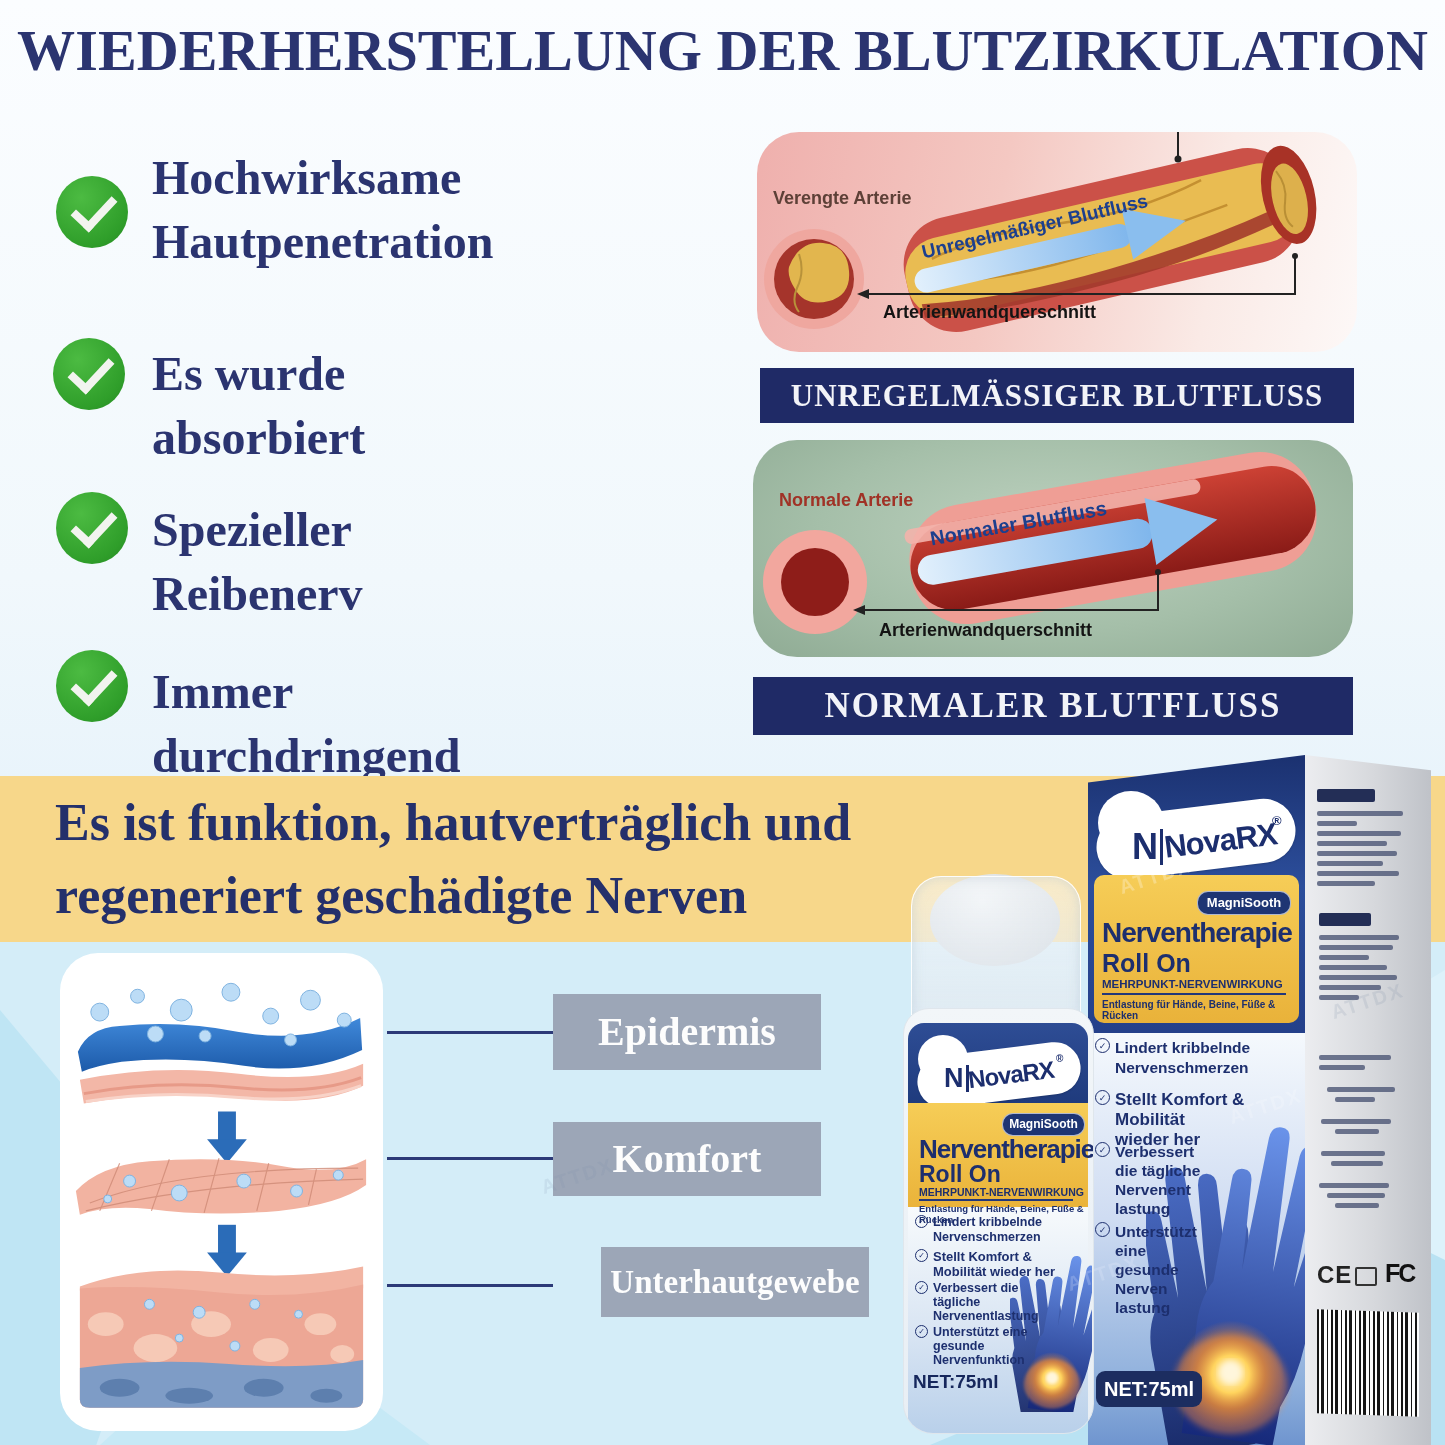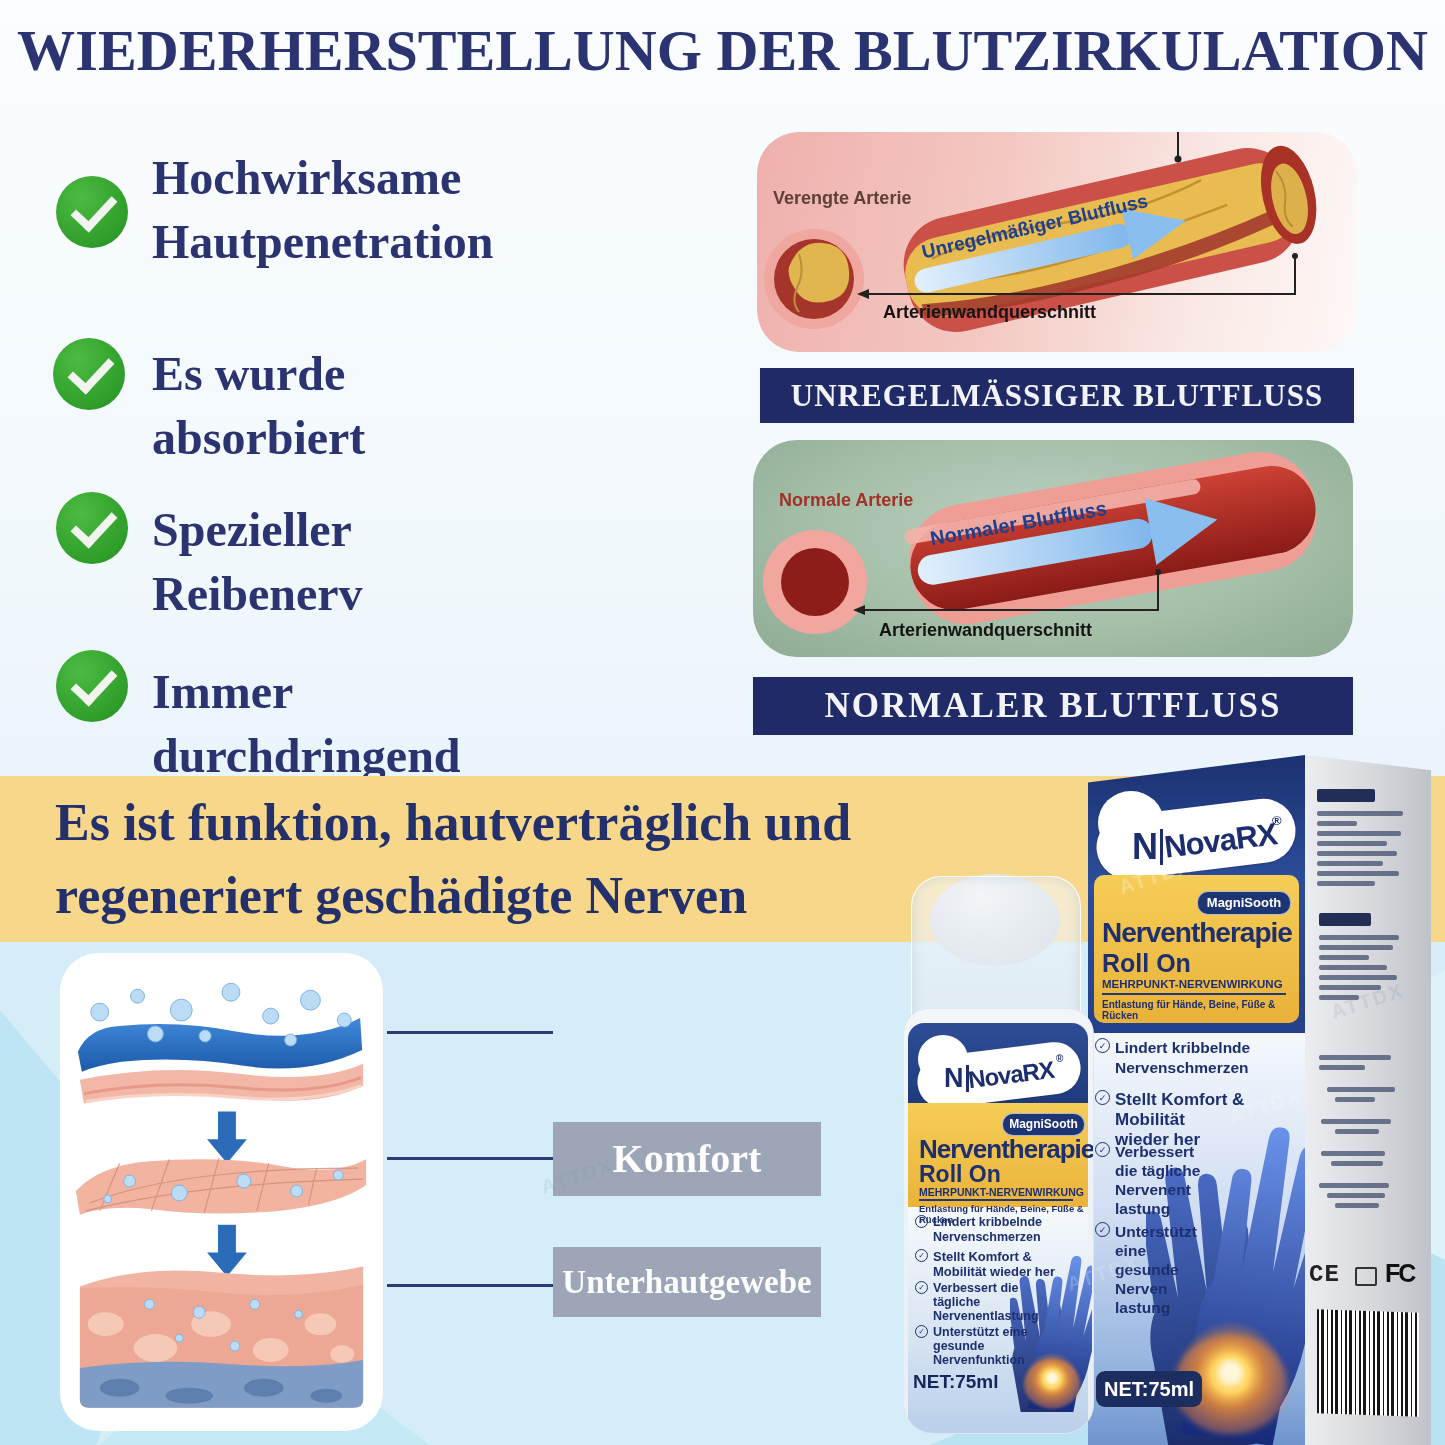--- a/index.html
+++ b/index.html
@@ -267,22 +267,23 @@
           <circle cx="196" cy="352" r="5"></circle>
         <circle cx="240" cy="362" r="4"></circle>
           <circle cx="120" cy="386" r="4"></circle>
           <circle cx="176" cy="394" r="5"></circle>
       </g>
     </svg>
   </div>
   <div class="abs lline" style="left:387px;top:1031px;width:166px;"></div>
   <div class="abs lline" style="left:387px;top:1157px;width:166px;"></div>
   <div class="abs lline" style="left:387px;top:1284px;width:166px;"></div>
+  <div class="abs skinlabel" style="top:994px;height:76px;line-height:76px;font-size:40px;">Epidermis</div>
   <div class="abs skinlabel" style="top:1122px;height:74px;line-height:74px;font-size:40px;">Komfort</div>
-  <div class="abs skinlabel" style="top:1247px;height:70px;line-height:70px;font-size:33px;">Unterhautgewebe</div>
+  <div class="abs skinlabel" style="top:1247px;height:70px;line-height:70px;font-size:33px;margin-left:48px;">Unterhautgewebe</div>
 
   <div class="abs" style="left:1088px;top:755px;width:217px;height:690px;clip-path:polygon(0 4%,100% 0,100% 100%,0 100%);background:linear-gradient(180deg,#1b3170 0%,#2c4e9b 19%,#2c4e9b 19%,#24408a 40%);">
     <div class="abs" style="left:0;top:278px;width:217px;height:412px;background:linear-gradient(180deg,#f5f9fd 0%,#cfdcf2 45%,#8fb0dc 85%,#6f95cf 100%);"></div>
     <svg class="abs" viewBox="0 0 160 400" width="165" height="420" style="left:58px;top:270px;">
         <use href="#handsArt"></use>
       </svg>
     <div class="abs swoosh" style="left:8px;top:52px;width:200px;height:64px;border-radius:34px;"></div>
     <div class="abs" style="left:10px;top:36px;width:66px;height:64px;background:#fff;border-radius:50%;"></div>
     <span class="abs cross" style="left:22px;top:45px;width:44px;height:44px;"></span>
     <span class="abs logoN" style="left:44px;top:74px;font-size:36px;">N</span>
@@ -346,21 +347,21 @@
     <div class="bar" style="left:14px;top:310px;width:46px;"></div>
     <div class="bar" style="left:22px;top:332px;width:68px;"></div>
     <div class="bar" style="left:30px;top:342px;width:40px;"></div>
     <div class="bar" style="left:16px;top:364px;width:70px;"></div>
     <div class="bar" style="left:30px;top:374px;width:44px;"></div>
     <div class="bar" style="left:16px;top:396px;width:64px;"></div>
     <div class="bar" style="left:26px;top:406px;width:52px;"></div>
     <div class="bar" style="left:14px;top:428px;width:70px;"></div>
     <div class="bar" style="left:22px;top:438px;width:58px;"></div>
     <div class="bar" style="left:30px;top:448px;width:44px;"></div>
-    <span class="abs" style="left:4px;top:506px;font-size:24px;font-weight:600;color:#222;letter-spacing:1px;font-family:Liberation Mono, monospace;">CE</span>
+    <span class="abs" style="left:12px;top:506px;font-size:24px;font-weight:600;color:#222;letter-spacing:1px;">CE</span>
     <span class="abs" style="left:50px;top:512px;width:18px;height:15px;border:2px solid #333;border-radius:2px;"></span>
     <span class="abs" style="left:80px;top:504px;font-size:25px;font-weight:800;color:#111;letter-spacing:-2px;">FC</span>
     <div class="abs" style="left:12px;top:556px;width:102px;height:104px;transform:skewY(2deg);background:repeating-linear-gradient(90deg,#151515 0 2px,#fdfdfd 2px 4px,#151515 4px 7px,#fdfdfd 7px 10px,#151515 10px 11px,#fdfdfd 11px 14px);"></div>
   </div>
 
   <div class="abs" style="left:930px;top:874px;width:130px;height:92px;border-radius:50%;background:radial-gradient(circle at 40% 30%,#eef1f3,#cfd5da 70%,#bec5cc);"></div>
   <div class="abs" style="left:911px;top:876px;width:168px;height:148px;border-radius:30px 30px 10px 10px;border:1px solid rgba(255,255,255,.9);background:linear-gradient(180deg,rgba(250,252,254,.55),rgba(226,233,240,.78));box-shadow:inset 0 0 12px rgba(180,195,210,.5);"></div>
   <div class="abs" style="left:903px;top:1008px;width:189px;height:424px;border-radius:26px 26px 30px 30px;border:1px solid #dfe6ec;background:linear-gradient(180deg,#f2f6f9,#e8eef4);overflow:hidden;">
     <div class="abs" style="left:4px;top:14px;width:180px;height:80px;border-radius:16px 16px 0 0;background:linear-gradient(180deg,#2e4d95,#1f3b7d);"></div>
     <div class="abs" style="left:4px;top:198px;width:180px;height:226px;background:linear-gradient(180deg,#f7fafc,#d9e5f3 55%,#b9d0ea);"></div>

